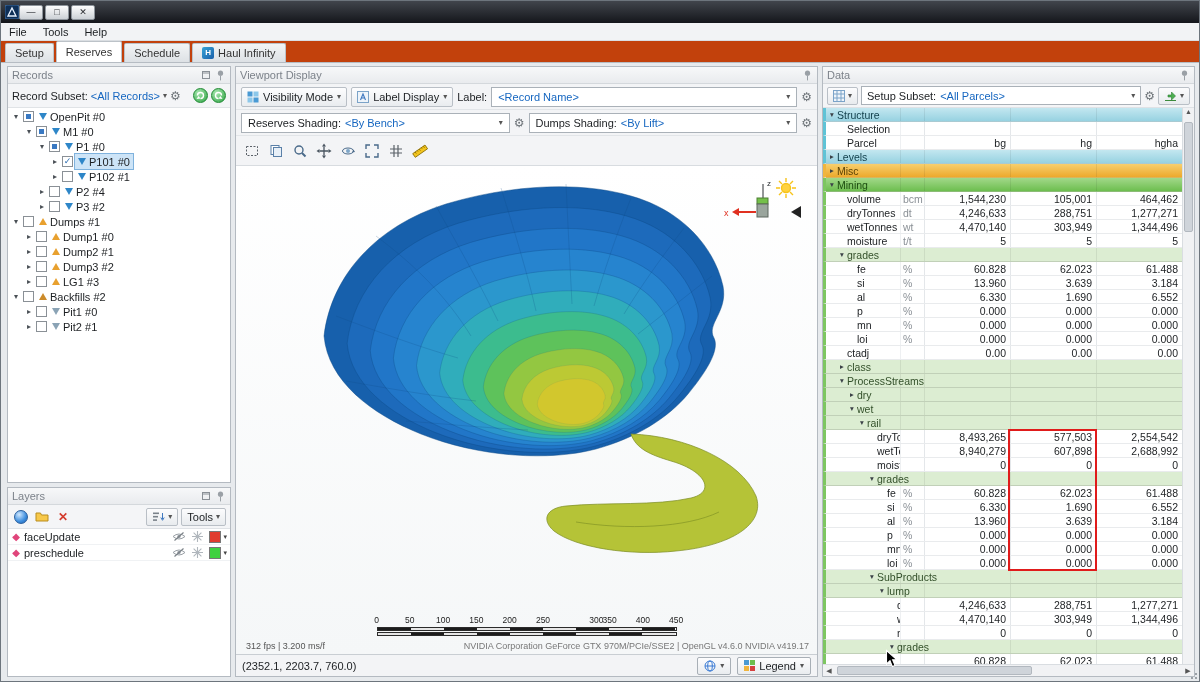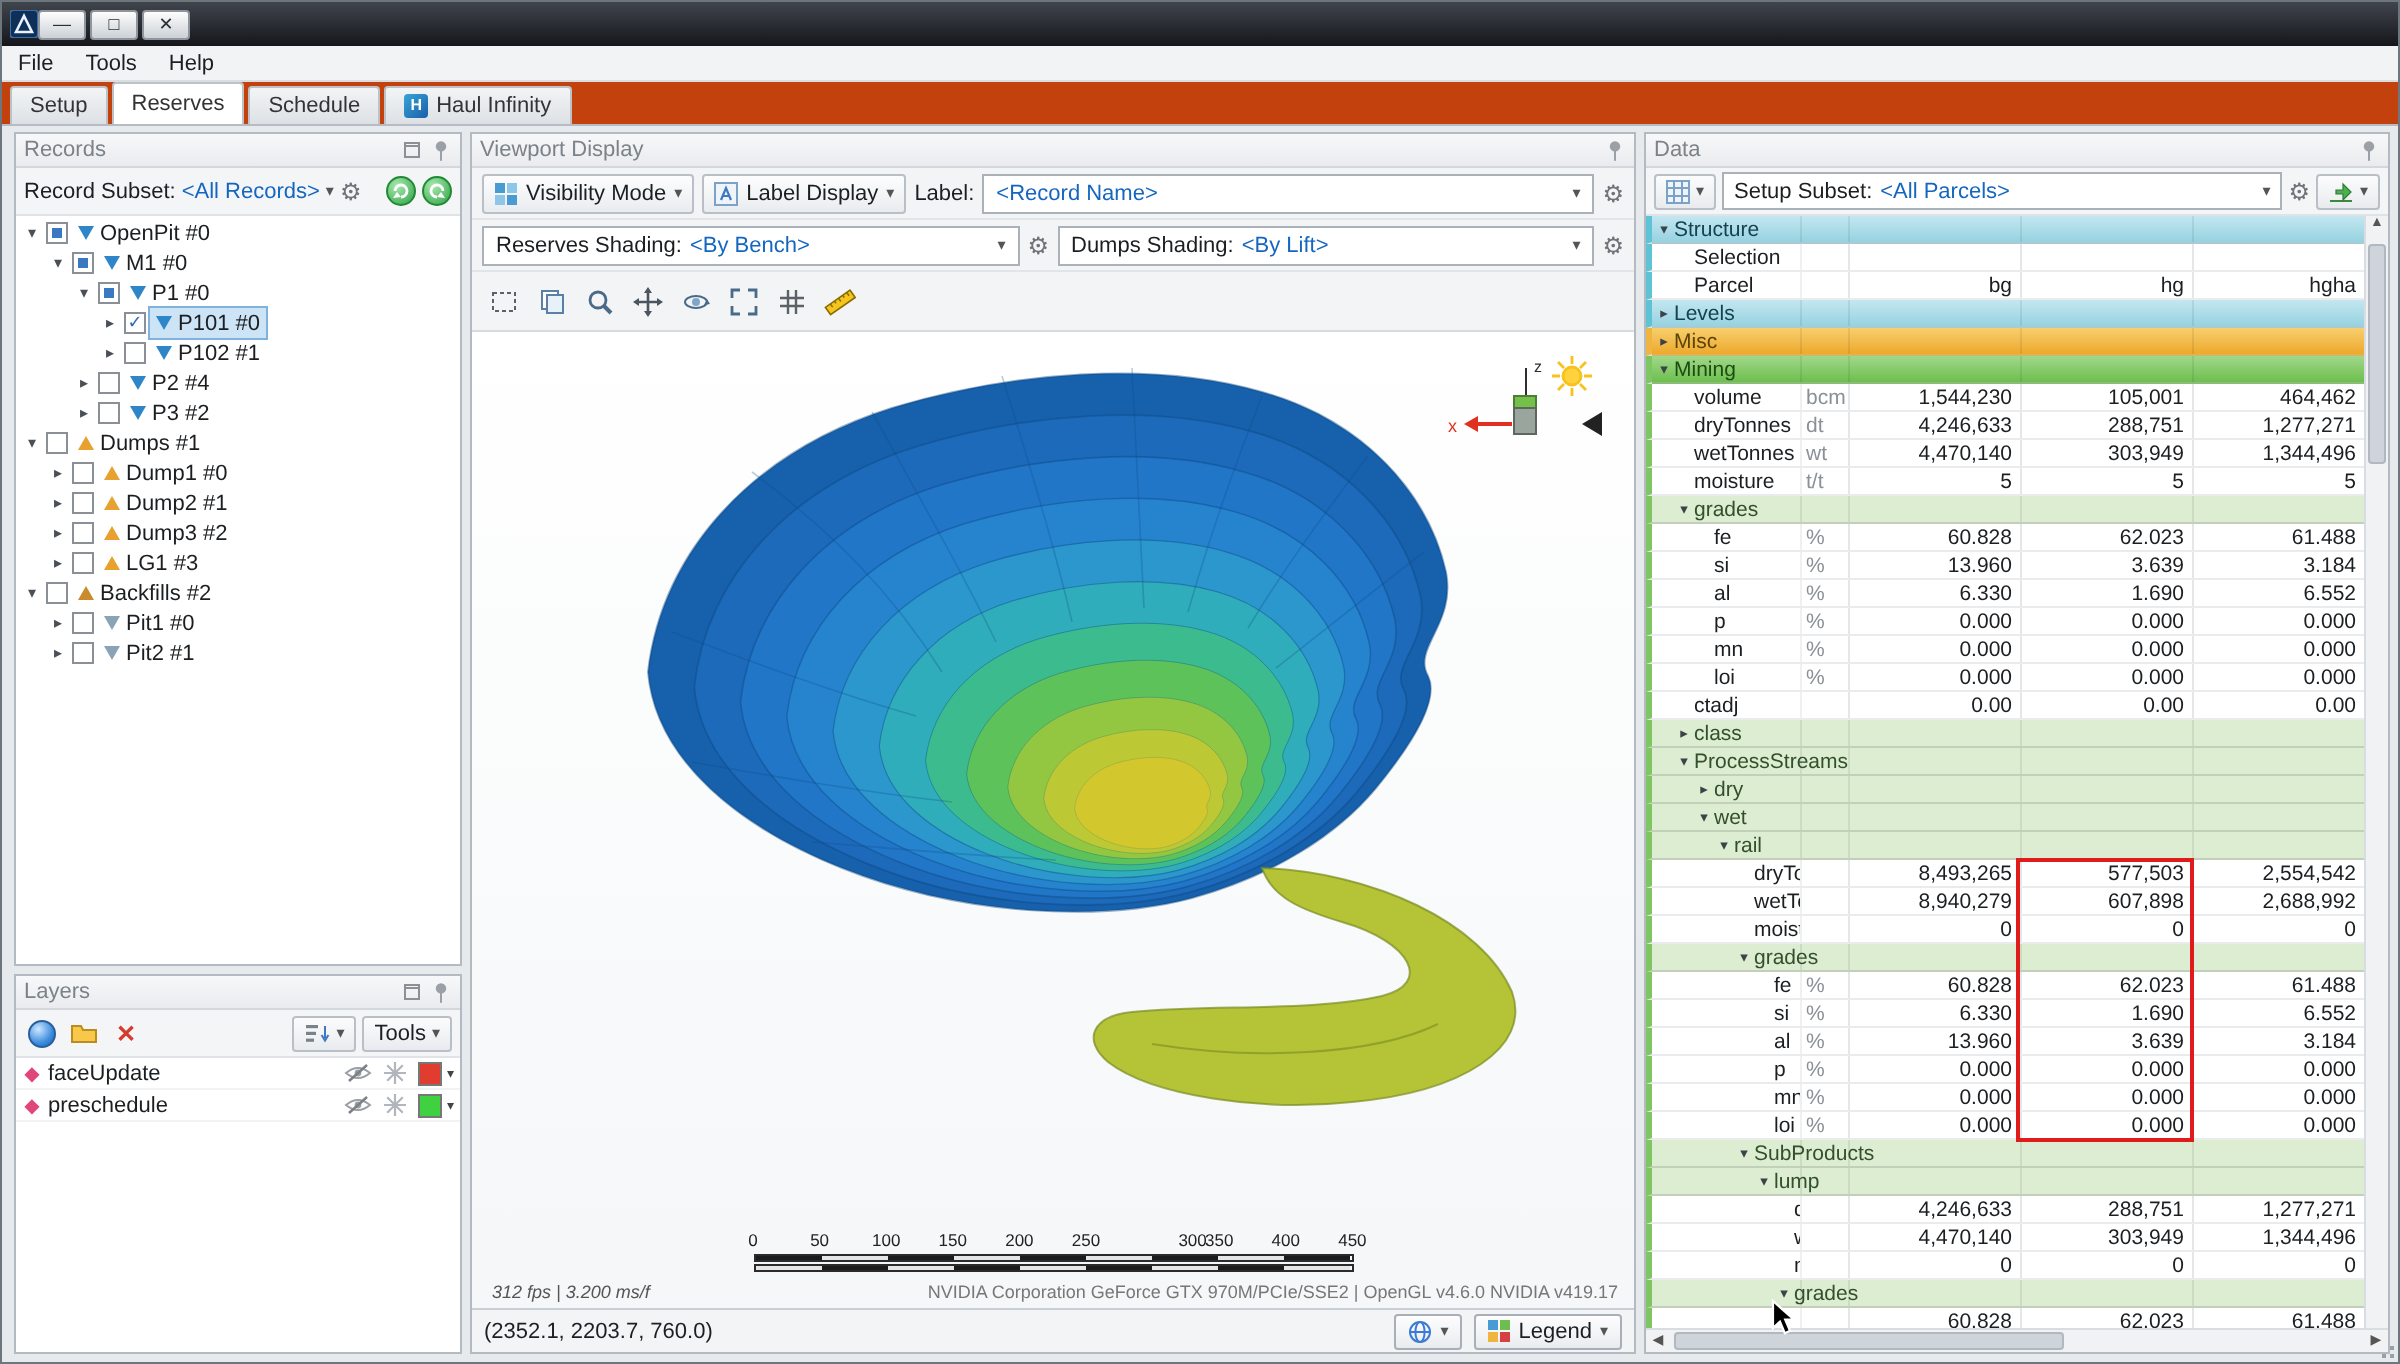--- a/index.html
+++ b/index.html
@@ -77,21 +77,21 @@
   .vp-combo{height:20px;border:1px solid #aab1b8;background:#fff;display:flex;align-items:center;gap:4px;padding:0 6px;flex:1;white-space:nowrap;}
   .vp-combo .sp{flex:1;}
   .icon-btn{width:22px;height:22px;display:flex;align-items:center;justify-content:center;border-radius:2px;}
   .canvas{flex:1;position:relative;background:linear-gradient(#ffffff,#f5f7f8);overflow:hidden;}
   .gizmo{position:absolute;right:14px;top:8px;}
   .scalebar{position:absolute;left:50%;bottom:18px;transform:translateX(-50%);width:300px;}
   .ticks{position:relative;height:11px;font-size:8.5px;color:#222;}
   .ticks span{position:absolute;transform:translateX(-50%);}
   .sbar{height:4px;border:1px solid #2b2b2b;display:flex;margin-top:1px;}
   .sbar i{flex:1;}
-  .fps{position:absolute;left:10px;bottom:3px;font-size:9px;color:#555;font-style:italic;}
+  .fps{position:absolute;left:10px;bottom:3px;font-size:9px;color:#555;}
   .gpu{position:absolute;right:8px;bottom:3px;font-size:9px;color:#777;}
   .vp-status{height:22px;flex:none;border-top:1px solid #c9ced3;background:#f3f4f6;display:flex;align-items:center;
              padding:0 6px;font-size:11px;gap:6px;}
   .vs-sp{flex:1;}
   .legend-btn{height:18px;border:1px solid #a8afb6;background:linear-gradient(#fdfdfe,#e9ecef);border-radius:2px;
               display:flex;align-items:center;gap:4px;padding:0 6px;}
   .lg-ic{display:grid;grid-template-columns:5px 5px;grid-template-rows:5px 5px;gap:1px;}
   .lg-ic i{background:#4a9ad4;}
   .lg-ic i:nth-child(2){background:#6dbe4f;}
   .lg-ic i:nth-child(3){background:#f0b53e;}

